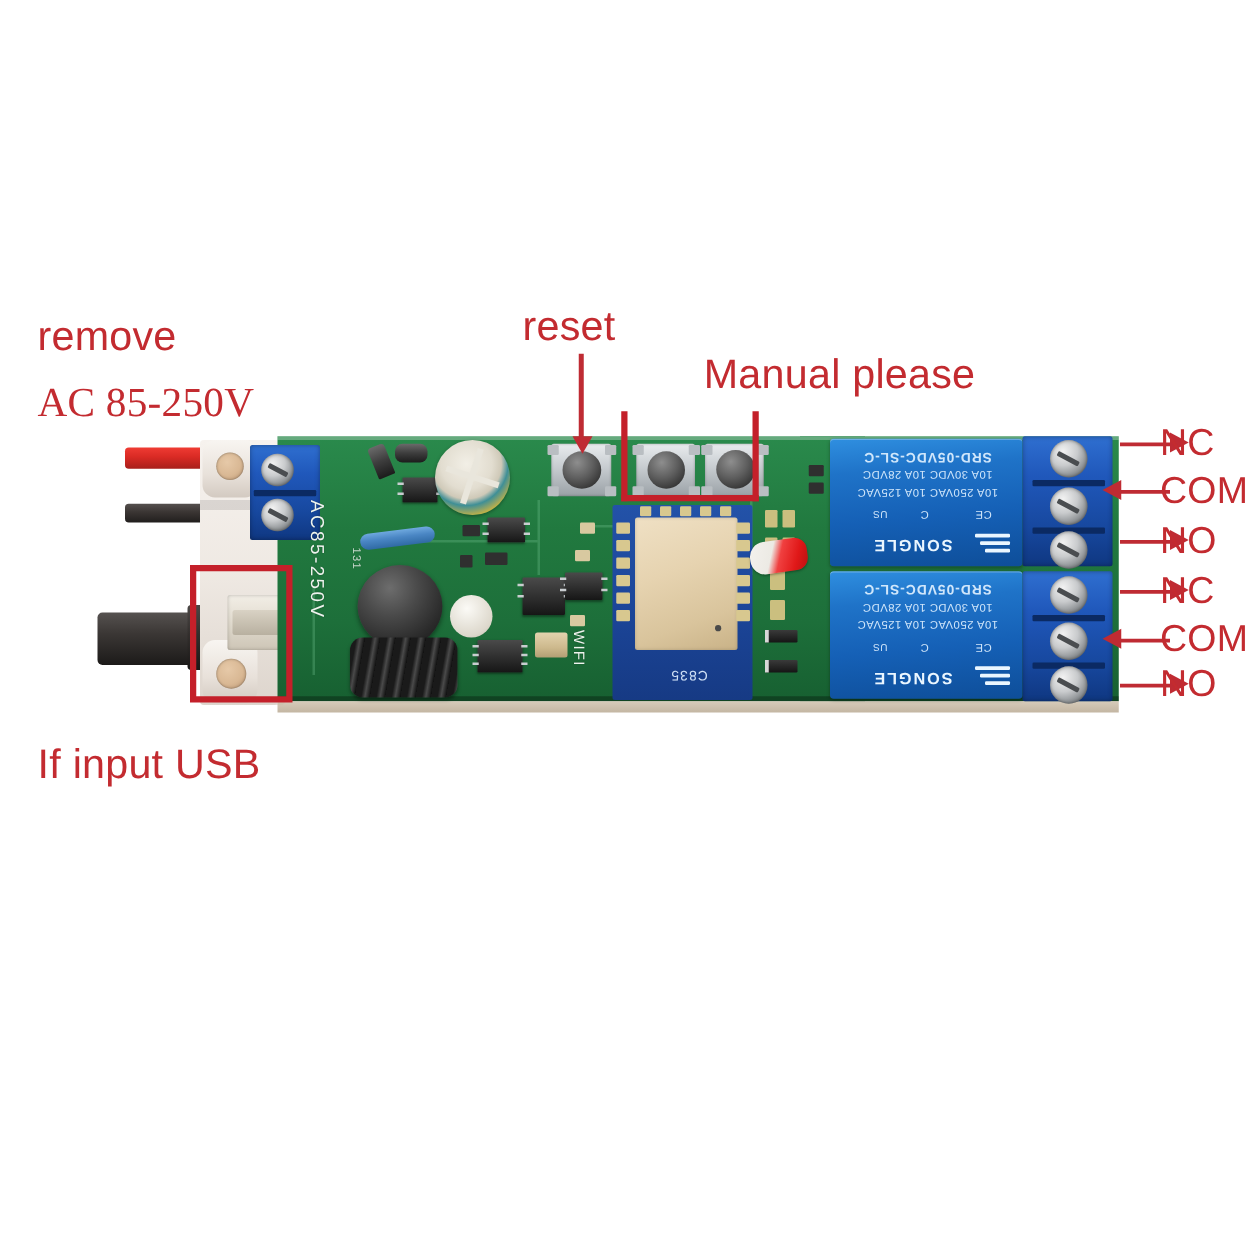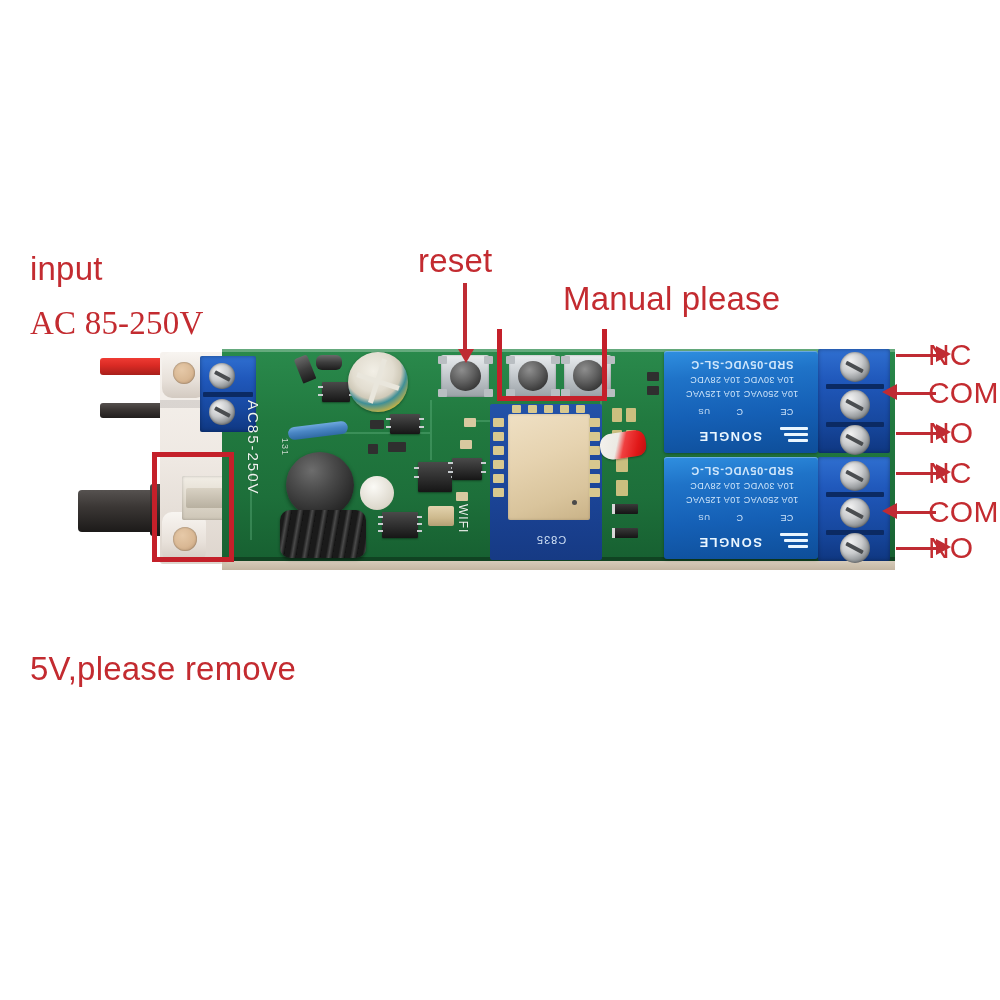--- a/index.html
+++ b/index.html
@@ -420,33 +420,33 @@
   <div class="term-slot" style="left:826px;top:422px;width:58px;height:5px;"></div>
   <div class="term-screw" style="left:840px;top:425px;width:30px;height:30px;"></div>
 
   <div class="term" style="left:818px;top:457px;width:72px;height:104px;"></div>
   <div class="term-screw" style="left:840px;top:461px;width:30px;height:30px;"></div>
   <div class="term-slot" style="left:826px;top:492px;width:58px;height:5px;"></div>
   <div class="term-screw" style="left:840px;top:498px;width:30px;height:30px;"></div>
   <div class="term-slot" style="left:826px;top:530px;width:58px;height:5px;"></div>
   <div class="term-screw" style="left:840px;top:533px;width:30px;height:30px;"></div>
 
-  <div class="anno big" style="left:30px;top:250px;">input</div>
+  <div class="anno big" style="left:30px;top:250px;">remove</div>
   <div class="anno big" style="left:30px;top:305px;font-family:Liberation Serif, serif;">AC 85-250V</div>
 
   <div class="anno big" style="left:418px;top:242px;">reset</div>
   <div class="arrow-v" style="left:463px;top:283px;height:68px;"></div>
   <div class="arrow-head-d" style="left:458px;top:349px;"></div>
 
   <div class="anno big" style="left:563px;top:280px;">Manual please</div>
   <div class="redbracket" style="left:497px;top:329px;width:110px;height:72px;"></div>
 
   <div class="redbox" style="left:152px;top:452px;width:82px;height:110px;"></div>
 
-  <div class="anno big" style="left:30px;top:650px;">5V,please remove</div>
+  <div class="anno big" style="left:30px;top:592px;">If input USB</div>
 
   <div id="term-annos">
       <div class="arrow-h" style="left: 896px; top: 354px; width: 40px;"></div>
       <div class="arrow-head-r" style="top: 346px; left: 936px;"></div>
       <div class="anno lbl" style="left: 928px; top: 338px;">NC</div>
       <div class="arrow-h" style="left: 896px; top: 392px; width: 40px;"></div>
       <div class="arrow-head-l" style="top: 384px; left: 882px;"></div>
       <div class="anno lbl" style="left: 928px; top: 376px;">COM</div>
       <div class="arrow-h" style="left: 896px; top: 432px; width: 40px;"></div>
       <div class="arrow-head-r" style="top: 424px; left: 936px;"></div>

